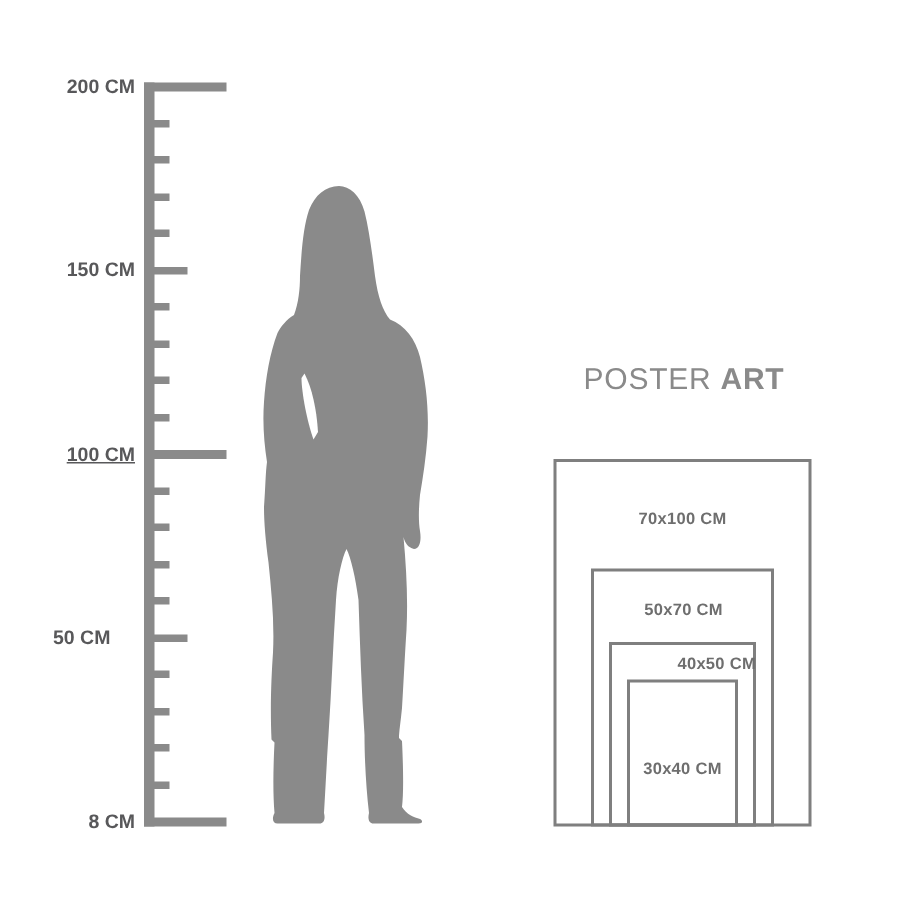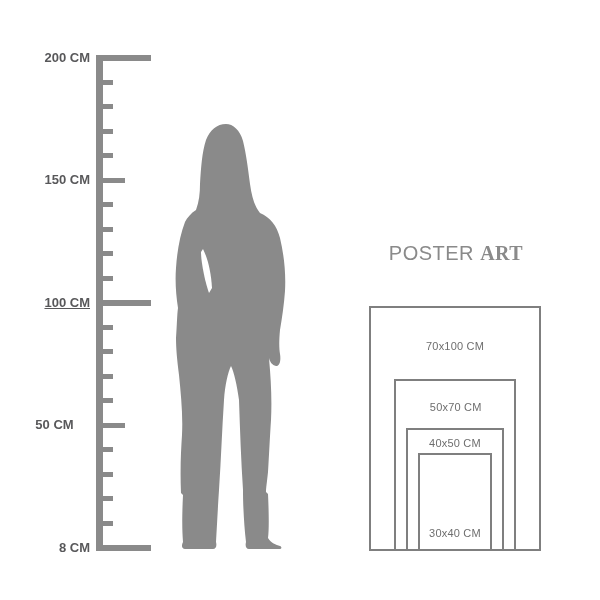--- a/index.html
+++ b/index.html
@@ -15,25 +15,25 @@
     position:absolute;left:0;width:71px;text-align:right;
     font-size:13px;font-weight:bold;color:#58585a;line-height:16px;
   }
   
   .figure-svg{position:absolute;left:0;top:0;}
   
   .brand{
     position:absolute;left:337px;top:242px;width:200px;text-align:center;
     font-size:20px;color:#8a8a8a;letter-spacing:0.5px;white-space:nowrap;
   }
-  .brand .bold{font-weight:bold;font-family:Liberation Serif, serif;}
+  .brand .bold{font-weight:bold;}
   
   .frame{position:absolute;border:2px solid #7f7f7f;box-sizing:border-box;background:transparent;}
   .frame-label{
-    position:absolute;text-align:center;font-size:11px;font-weight:normal;
+    position:absolute;text-align:center;font-size:11px;font-weight:bold;
     color:#6e6e6e;letter-spacing:0.2px;line-height:16px;white-space:nowrap;
   }
 </style>
 </head>
 <body>
 
 <div class="stage">
 
   <div id="ruler">
       <div class="ruler-bar" style="left: 77px; top: 55px; width: 7px; height: 496px;"></div>
@@ -117,18 +117,18 @@
   <div class="brand">
     <span>POSTER</span><span> </span><span class="bold">ART</span>
   </div>
 
   <div id="frames">
       <div class="frame" style="left: 350.2px; top: 305.8px; width: 171.7px; height: 245.3px;"></div>
       <div class="frame-label" style="left: 350.2px; width: 171.7px; top: 337.8px;">70x100 CM</div>
       <div class="frame" style="left: 374.7px; top: 379.3px; width: 122.6px; height: 171.7px;"></div>
       <div class="frame-label" style="left: 374.7px; width: 124px; top: 399.3px;">50x70 CM</div>
       <div class="frame" style="left: 386.9px; top: 428.4px; width: 98.1px; height: 122.6px;"></div>
-      <div class="frame-label" style="left: 386.9px; width: 98.1px; top: 435.4px;">40x50 CM</div>
+      <div class="frame-label" style="left: 386.9px; width: 98.1px; top: 435.4px; text-align: right;">40x50 CM</div>
       <div class="frame" style="left: 399.2px; top: 452.9px; width: 73.6px; height: 98.1px;"></div>
-      <div class="frame-label" style="left: 399.2px; width: 73.6px; top: 525px;">30x40 CM</div>
+      <div class="frame-label" style="left: 399.2px; width: 73.6px; top: 505px;">30x40 CM</div>
     </div>
 
 </div>
 
 </body></html>

